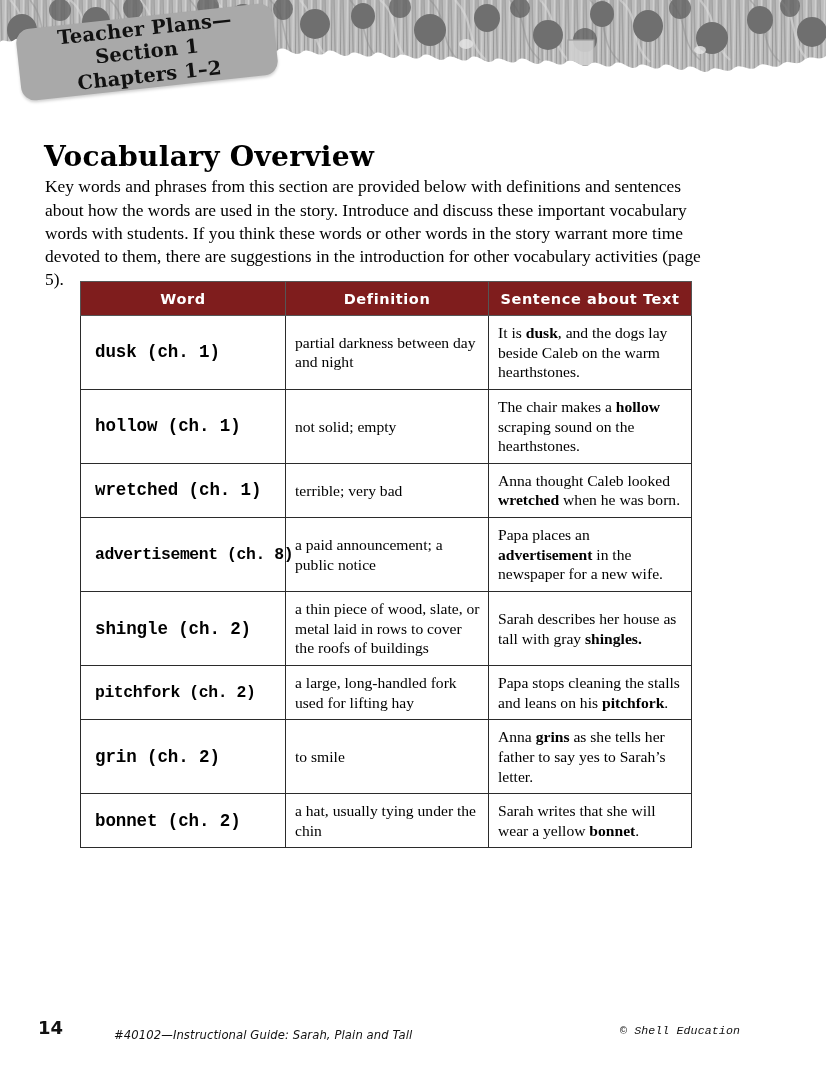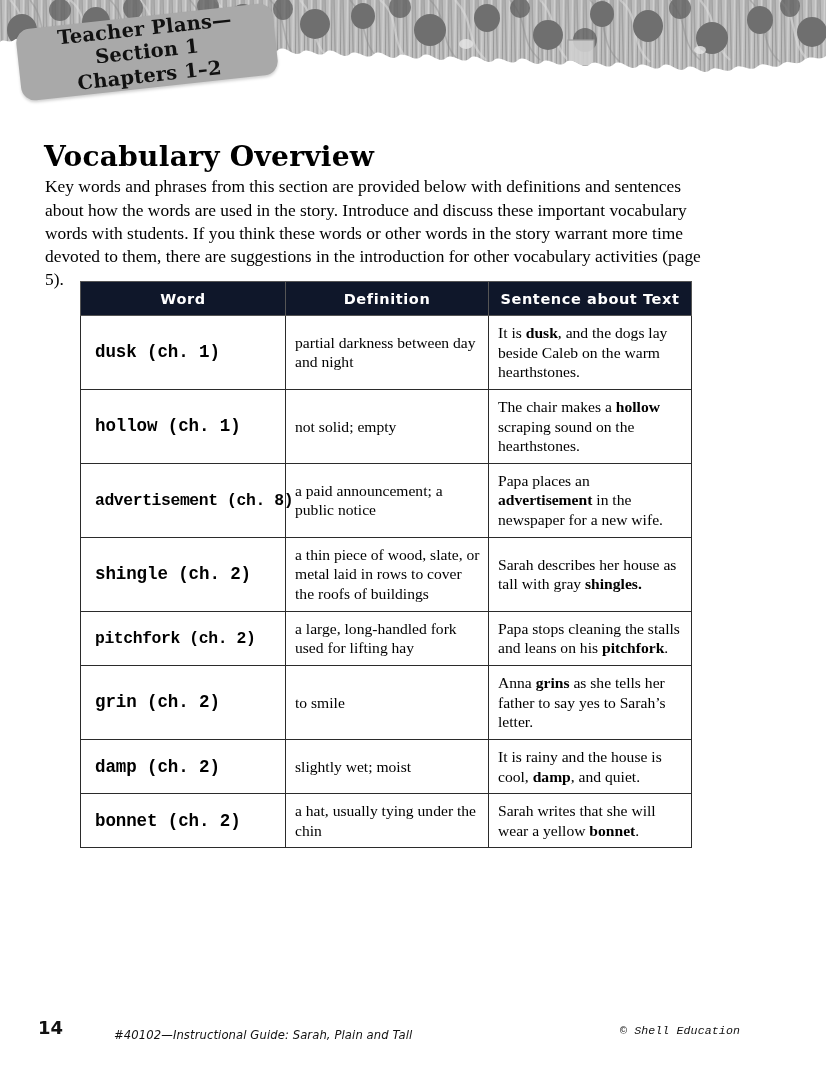--- a/index.html
+++ b/index.html
@@ -95,21 +95,21 @@
   table.vocab {
     border-collapse: collapse;
     width: 611px;
     table-layout: fixed;
   }
   table.vocab th, table.vocab td {
     border: 1px solid #2b2b2b;
     vertical-align: middle;
   }
   table.vocab thead th {
-    background: #0f172a;
+    background: #7f1d1d;
     color: #ffffff;
     border: 1px solid #555555;
     height: 33px;
     padding: 0 4px;
     font-family: "DejaVu Sans", "Liberation Sans", sans-serif;
     font-weight: bold;
     font-size: 14.5px;
     letter-spacing: 0.6px;
     text-align: center;
   }
@@ -319,43 +319,43 @@
             <td class="word">dusk (ch. 1)</td>
             <td class="def">partial darkness between day and night</td>
             <td class="sent">It is <b>dusk</b>, and the dogs lay beside Caleb on the warm hearthstones.</td>
           </tr>
           <tr>
             <td class="word">hollow (ch. 1)</td>
             <td class="def">not solid; empty</td>
             <td class="sent">The chair makes a <b>hollow</b> scraping sound on the hearthstones.</td>
           </tr>
           <tr>
+            <td class="word">wretched (ch. 1)</td>
+            <td class="def">terrible; very bad</td>
+            <td class="sent">Anna thought Caleb looked <b>wretched</b> when he was born.</td>
+          </tr>
+          <tr>
             <td class="word small">advertisement (ch. 8)</td>
             <td class="def">a paid announcement; a public notice</td>
             <td class="sent">Papa places an <b>advertisement</b> in the newspaper for a new wife.</td>
           </tr>
           <tr>
             <td class="word">shingle (ch. 2)</td>
             <td class="def">a thin piece of wood, slate, or metal laid in rows to cover the roofs of buildings</td>
             <td class="sent">Sarah describes her house as tall with gray <b>shingles.</b></td>
           </tr>
           <tr>
             <td class="word small">pitchfork (ch. 2)</td>
             <td class="def">a large, long-handled fork used for lifting hay</td>
             <td class="sent">Papa stops cleaning the stalls and leans on his <b>pitchfork</b>.</td>
           </tr>
           <tr>
             <td class="word">grin (ch. 2)</td>
             <td class="def">to smile</td>
             <td class="sent">Anna <b>grins</b> as she tells her father to say yes to Sarah’s letter.</td>
-          </tr>
-          <tr>
-            <td class="word">damp (ch. 2)</td>
-            <td class="def">slightly wet; moist</td>
-            <td class="sent">It is rainy and the house is cool, <b>damp</b>, and quiet.</td>
           </tr>
           <tr>
             <td class="word">bonnet (ch. 2)</td>
             <td class="def">a hat, usually tying under the chin</td>
             <td class="sent">Sarah writes that she will wear a yellow <b>bonnet</b>.</td>
           </tr>
         </tbody>
     </table>
   </div>
 

